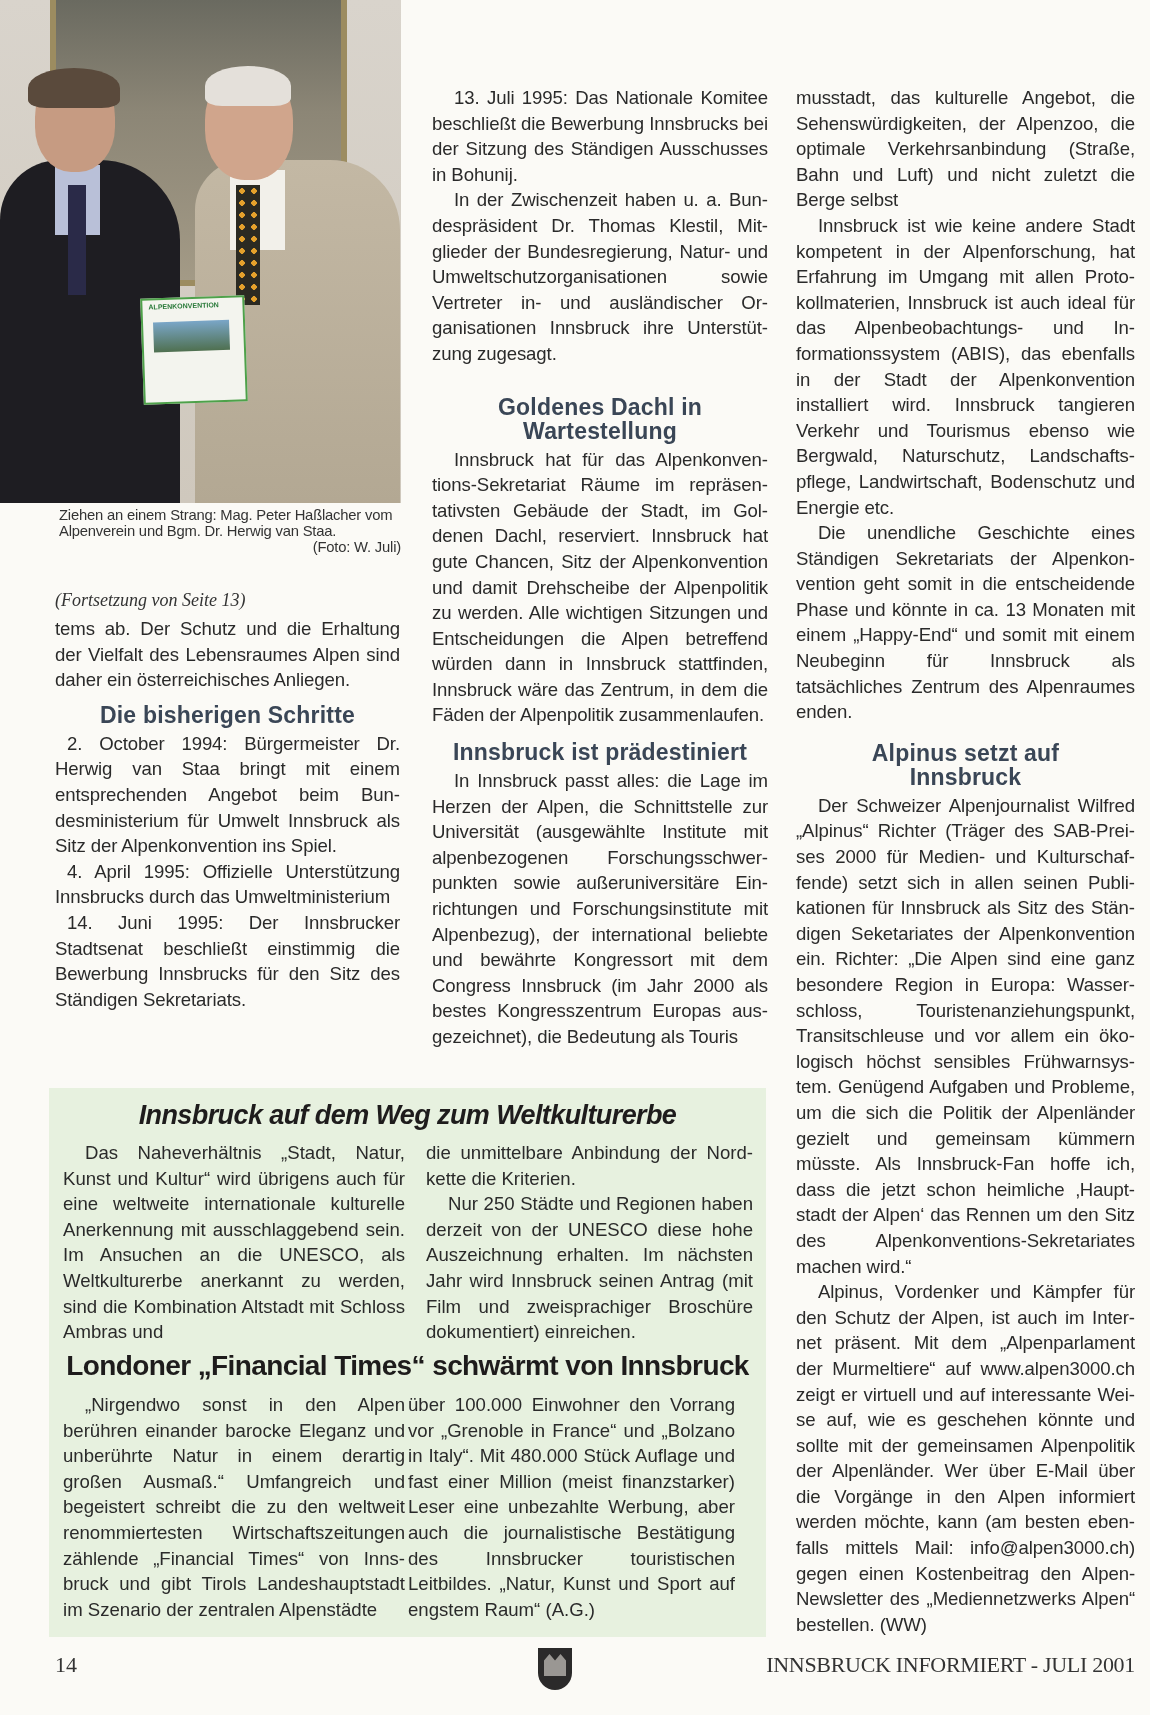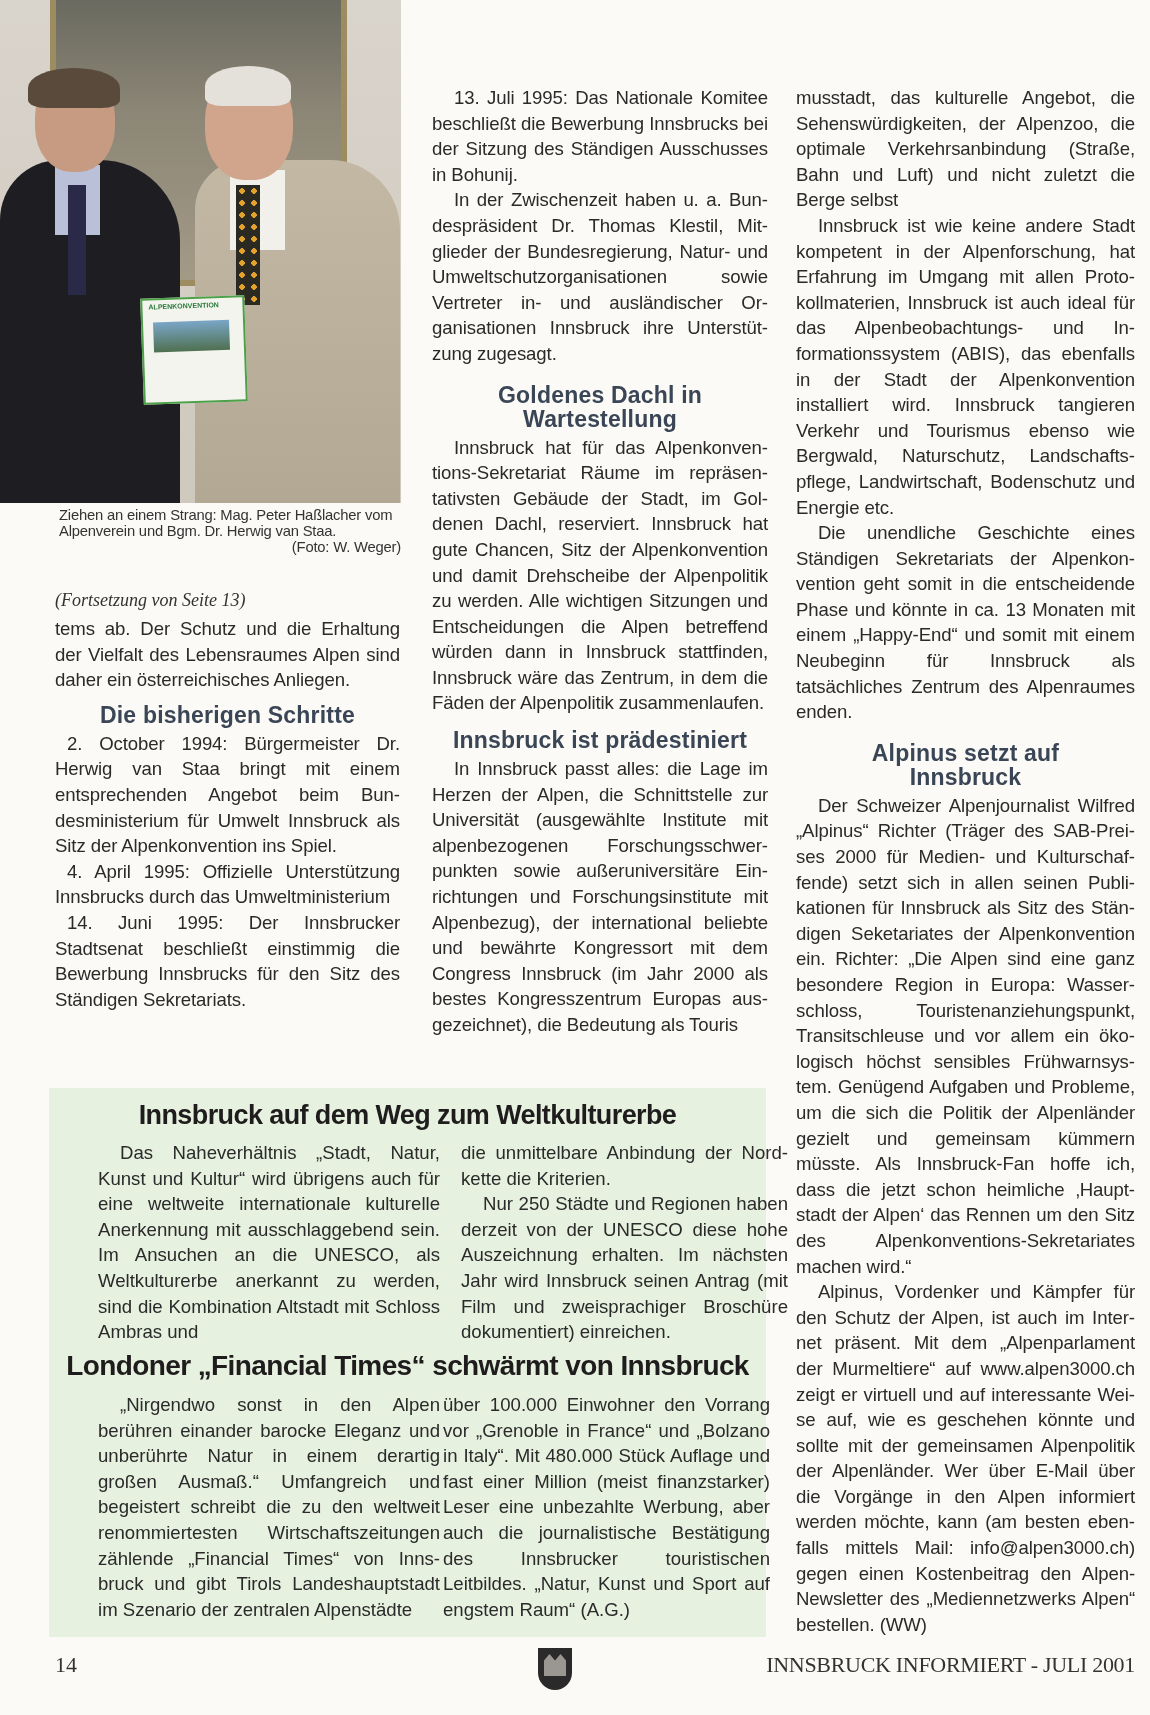--- a/index.html
+++ b/index.html
@@ -44,21 +44,21 @@
   .book-img { position:absolute; left:10px; top:22px; width:76px; height:30px;
     background:linear-gradient(180deg,#7aa6c8,#4f7050); }
   
   .caption { left:59px; top:507px; width:342px; font-size:14.8px; line-height:16px; color:#333; letter-spacing:-0.2px; }
   .caption .credit { float:right; }
   .cont { left:55px; top:590px; width:345px; font-family:"Liberation Serif", serif; font-style:italic; font-size:18px; color:#333; }
   
   .greenbox { left:49px; top:1088px; width:717px; height:549px; background:#e7f1df; }
   .gb-head { position:absolute; left:0; width:717px; text-align:center; font-weight:bold;
     font-family:"Liberation Sans", sans-serif; color:#1e1c1c; letter-spacing:-0.6px; }
-  .gb-col { position:absolute; font-size:18.6px; line-height:25.6px;margin-left:35px; }
+  .gb-col { position:absolute; font-size:18.6px; line-height:25.6px; }
   .gb-col p { margin:0; text-align:justify; text-indent:22px; }
   .gb-col p.noind { text-indent:0; }
   
   .pagenum { left:55px; top:1652px; font-family:"Liberation Serif", serif; font-size:22px; color:#333; }
   .crest { left:538px; top:1648px; width:34px; height:42px; background:#2b2a2a;
     border-radius:0 0 17px 17px; }
   .crest-inner { position:absolute; left:6px; top:6px; width:22px; height:22px; background:#9a9793;
     clip-path:polygon(0 100%,0 30%,25% 0,50% 30%,75% 0,100% 30%,100% 100%); }
   .footer-title { left:700px; top:1652px; width:435px; text-align:right;
     font-family:"Liberation Serif", serif; font-size:22px; color:#333; letter-spacing:-0.3px; }
@@ -79,52 +79,52 @@
   <div class="abs head-right"></div>
   <div class="abs hair-right"></div>
   <div class="abs book">
     <span class="book-title">ALPENKONVENTION</span>
     <div class="book-img"></div>
   </div>
 </div>
 
 <div class="abs caption">
   <span>Ziehen an einem Strang: Mag. Peter Haßlacher vom Alpenverein und Bgm. Dr. Herwig van Staa.</span>
-  <span class="credit">(Foto: W. Weger)</span>
+  <span class="credit">(Foto: W. Juli)</span>
 </div>
 
 <div class="abs cont">(Fortsetzung von Seite 13)</div>
 <div class="col" style="left:55px; top:616px; width:345px;">
   <p class="noind">tems ab. Der Schutz und die Erhaltung der Vielfalt des Lebensraumes Alpen sind daher ein österreichisches Anlie­gen.</p>
   <h2 class="sec">Die bisherigen Schritte</h2>
   <p class="date">2. October 1994: Bürgermeister Dr. Herwig van Staa bringt mit einem entsprechenden Angebot beim Bun­desministerium für Umwelt Innsbruck als Sitz der Alpenkonvention ins Spiel.</p>
   <p class="date">4. April 1995: Offizielle Unterstüt­zung Innsbrucks durch das Umweltmi­nisterium</p>
   <p class="date">14. Juni 1995: Der Innsbrucker Stadtsenat beschließt einstimmig die Bewerbung Innsbrucks für den Sitz des Ständigen Sekretariats.</p>
 </div>
 
 <div class="col" style="left:432px; top:85px; width:336px;">
   <p>13. Juli 1995: Das Nationale Komitee beschließt die Bewerbung Innsbrucks bei der Sitzung des Ständigen Aus­schusses in Bohunij.</p>
   <p>In der Zwischenzeit haben u. a. Bun­despräsident Dr. Thomas Klestil, Mit­glieder der Bundesregierung, Natur- und Umweltschutzorganisationen so­wie Vertreter in- und ausländischer Or­ganisationen Innsbruck ihre Unterstüt­zung zugesagt.</p>
-  <h2 class="sec" style="margin-top:16px;">Goldenes Dachl in Wartestellung</h2>
+  <h2 class="sec" style="margin-top:28px;">Goldenes Dachl in Wartestellung</h2>
   <p>Innsbruck hat für das Alpenkonven­tions-Sekretariat Räume im repräsen­tativsten Gebäude der Stadt, im Gol­denen Dachl, reserviert. Innsbruck hat gute Chancen, Sitz der Alpenkonven­tion und damit Drehscheibe der Al­penpolitik zu werden. Alle wichtigen Sitzungen und Entscheidungen die Al­pen betreffend würden dann in Inns­bruck stattfinden, Innsbruck wäre das Zentrum, in dem die Fäden der Alpen­politik zusammenlaufen.</p>
   <h2 class="sec" style="margin-top:12px;">Innsbruck ist prädestiniert</h2>
   <p>In Innsbruck passt alles: die Lage im Herzen der Alpen, die Schnittstelle zur Universität (ausgewählte Institute mit alpenbezogenen Forschungsschwer­punkten sowie außeruniversitäre Ein­richtungen und Forschungsinstitute mit Alpenbezug), der international beliebte und bewährte Kongressort mit dem Congress Innsbruck (im Jahr 2000 als bestes Kongresszentrum Europas aus­gezeichnet), die Bedeutung als Touris­</p>
 </div>
 
 <div class="col" style="left:796px; top:85px; width:339px;">
   <p class="noind">musstadt, das kulturelle Angebot, die Sehenswürdigkeiten, der Alpenzoo, die optimale Verkehrsanbindung (Straße, Bahn und Luft) und nicht zuletzt die Berge selbst</p>
   <p>Innsbruck ist wie keine andere Stadt kompetent in der Alpenforschung, hat Erfahrung im Umgang mit allen Proto­kollmaterien, Innsbruck ist auch ideal für das Alpenbeobachtungs- und In­formationssystem (ABIS), das eben­falls in der Stadt der Alpenkonvention installiert wird. Innsbruck tangieren Verkehr und Tourismus ebenso wie Bergwald, Naturschutz, Landschafts­pflege, Landwirtschaft, Bodenschutz und Energie etc.</p>
   <p>Die unendliche Geschichte eines Ständigen Sekretariats der Alpenkon­vention geht somit in die entscheiden­de Phase und könnte in ca. 13 Mona­ten mit einem „Happy-End“ und somit mit einem Neubeginn für Innsbruck als tatsächliches Zentrum des Alpenrau­mes enden.</p>
   <h2 class="sec" style="margin-top:16px; width:230px; margin-left:auto; margin-right:auto;">Alpinus setzt auf Innsbruck</h2>
   <p>Der Schweizer Alpenjournalist Wilfred „Alpinus“ Richter (Träger des SAB-Prei­ses 2000 für Medien- und Kulturschaf­fende) setzt sich in allen seinen Publi­kationen für Innsbruck als Sitz des Stän­digen Seketariates der Alpenkonvention ein. Richter: „Die Alpen sind eine ganz besondere Region in Europa: Wasser­schloss, Touristenanziehungspunkt, Transitschleuse und vor allem ein öko­logisch höchst sensibles Frühwarnsys­tem. Genügend Aufgaben und Proble­me, um die sich die Politik der Alpen­länder gezielt und gemeinsam kümmern müsste. Als Innsbruck-Fan hoffe ich, dass die jetzt schon heimliche ‚Haupt­stadt der Alpen‘ das Rennen um den Sitz des Alpenkonventions-Sekretaria­tes machen wird.“</p>
   <p>Alpinus, Vordenker und Kämpfer für den Schutz der Alpen, ist auch im Inter­net präsent. Mit dem „Alpenparlament der Murmeltiere“ auf www.alpen3000.ch zeigt er virtuell und auf interessante Wei­se auf, wie es geschehen könnte und sollte mit der gemeinsamen Alpenpolitik der Alpenländer. Wer über E-Mail über die Vorgänge in den Alpen informiert werden möchte, kann (am besten eben­falls mittels Mail: info@alpen3000.ch) gegen einen Kostenbeitrag den Alpen-Newsletter des „Mediennetzwerks Al­pen“ bestellen. (WW)</p>
 </div>
 
 <div class="abs greenbox">
-  <div class="gb-head" style="top:12px; font-size:27px;">Innsbruck auf dem Weg zum Weltkulturerbe</div>
+  <div class="gb-head" style="top:12px; font-size:27px;font-style:italic;">Innsbruck auf dem Weg zum Weltkulturerbe</div>
   <div class="gb-col" style="left:14px; top:52px; width:342px;">
     <p>Das Naheverhältnis „Stadt, Natur, Kunst und Kultur“ wird übrigens auch für eine weltweite internationale kul­turelle Anerkennung mit ausschlag­gebend sein. Im Ansuchen an die UNESCO, als Weltkulturerbe aner­kannt zu werden, sind die Kombinati­on Altstadt mit Schloss Ambras und</p>
   </div>
   <div class="gb-col" style="left:377px; top:52px; width:327px;">
     <p class="noind">die unmittelbare Anbindung der Nord­kette die Kriterien.</p>
     <p>Nur 250 Städte und Regionen ha­ben derzeit von der UNESCO diese hohe Auszeichnung erhalten. Im nächsten Jahr wird Innsbruck seinen Antrag (mit Film und zweisprachiger Broschüre dokumentiert) einreichen.</p>
   </div>
   <div class="gb-head" style="top:262px; font-size:28px;">Londoner „Financial Times“ schwärmt von Innsbruck</div>
   <div class="gb-col" style="left:14px; top:304px; width:342px;">
     <p>„Nirgendwo sonst in den Alpen berühren einander barocke Eleganz und unberührte Natur in einem derar­tig großen Ausmaß.“ Umfangreich und begeistert schreibt die zu den weltweit renommiertesten Wirtschaftszeitungen zählende „Financial Times“ von Inns­bruck und gibt Tirols Landeshauptstadt im Szenario der zentralen Alpenstädte</p>

